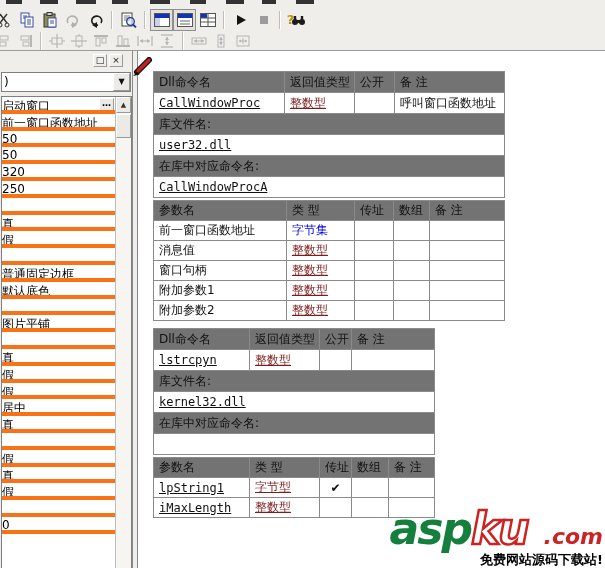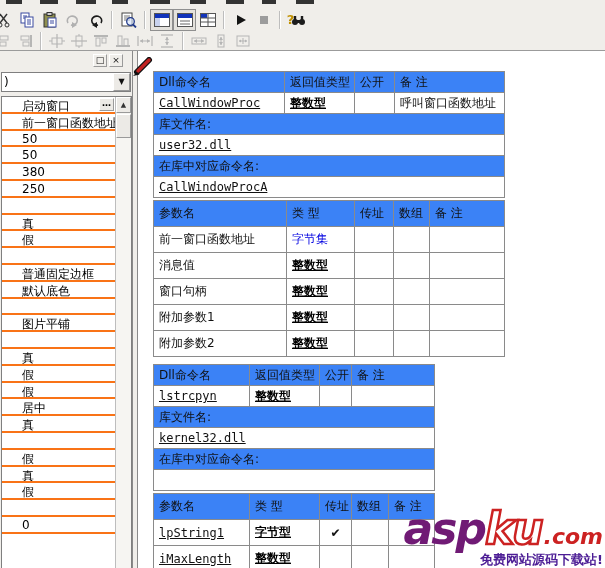--- a/index.html
+++ b/index.html
@@ -22,51 +22,51 @@
   .qmark { color:#c09000; font-weight:bold; font-size:13px; margin-right:-3px; }
 
   
   .sidebar { position:absolute; left:0; top:51px; width:133px; height:517px; background:#f0eeea; border-right:1px solid #8a8a8a; }
   .side-title { position:absolute; left:0; top:2px; width:131px; height:16px; }
   .winbtn { position:absolute; top:1px; width:14px; height:13px; background:#f0eeea; border:1px solid #9a9a9a; border-top-color:#fff; border-left-color:#fff; font-size:9px; line-height:11px; text-align:center; color:#111; }
   .combo { position:absolute; left:1px; top:21px; width:130px; height:20px; background:#fff; border:1px solid #7f7f7f; display:flex; }
   .combo-text { flex:1; padding:2px 2px; overflow:hidden; white-space:nowrap; }
   .combo-btn { width:17px; height:18px; background:#eceae6; border:1px solid #9a9a9a; border-top-color:#fff; border-left-color:#fff; text-align:center; font-size:8px; line-height:16px; color:#111; flex:none; }
   .pgrid { position:absolute; left:1px; top:45px; width:131px; height:472px; background:#fff; border:1px solid #7f7f7f; border-bottom:none; overflow:hidden; }
-  .prow { height:16.8px; border-bottom:2px solid #f97316; padding:1px 2px 0 20px; overflow:hidden; white-space:nowrap; position:relative; width:113px; }
+  .prow { height:16.8px; border-bottom:4px solid #f97316; padding:1px 2px 0 0; overflow:hidden; white-space:nowrap; position:relative; width:113px; }
   .dots-btn { position:absolute; right:1px; top:1px; width:15px; height:13px; background:#eceae6; border:1px solid #9a9a9a; border-top-color:#fff; border-left-color:#fff; font-size:9px; line-height:9px; text-align:center; font-weight:bold; }
   .vscroll { position:absolute; right:0; top:0; width:16px; height:472px; background:#f6f5f2; border-left:1px solid #bdbdbd; }
   .sbtn { width:15px; height:16px; background:#eceae6; border:1px solid #9a9a9a; border-top-color:#fff; border-left-color:#fff; font-size:7px; text-align:center; line-height:14px; color:#333; }
   .sthumb { width:15px; height:24px; background:#eceae6; border:1px solid #9a9a9a; border-top-color:#fff; border-left-color:#fff; margin-top:1px; }
 
   
   .main { position:absolute; left:137px; top:51px; width:468px; height:517px; background:#fff; border-left:1px solid #8a8a8a; padding:20px 0 0 15px; }
   .pencil { position:absolute; left:131px; top:57px; width:22px; height:24px; z-index:5; }
 
   table.cmd { border-collapse:collapse; table-layout:fixed; font-size:12px; }
   table.cmd td { border:1px solid #8a8a8a; height:21px; padding:1px 5px; overflow:hidden; white-space:nowrap; color:#111; }
-  table.cmd.params td { height:26px; }
-  td.hdr { background:#3b82f6; }
+  table.cmd.params td { height:20px; }
+  td.hdr { background:#737373; }
   .mono { font-family:"DejaVu Sans Mono", monospace;text-decoration:underline; }
   .navy { color:#00009a; }
-  .link { color:#000000; text-decoration:underline;font-weight:bold; }
+  .link { color:#7f1d1d; text-decoration:underline; }
   .plainblue { color:#0000e0; }
   .maroon { color:#8b0000; }
   .grn { color:#007700; }
   .chk { color:#8b0000; text-align:center; font-weight:bold; }
   .gap1 { height:2px; }
   .gap2 { height:7px; }
 
   
   .wm { position:absolute; right:2px; bottom:2px; text-align:right; line-height:1; pointer-events:none; }
   .wm-row { display:flex; align-items:baseline; justify-content:flex-end; font-style:italic; font-weight:bold; font-family:"DejaVu Sans", sans-serif; }
-  .wm-asp { font-size:44px; color:#701a75; letter-spacing:-2px; }
+  .wm-asp { font-size:44px; color:#15803d; letter-spacing:-2px; }
   .wm-ku { font-size:44px; color:#ffffff; -webkit-text-stroke:2.5px #cc2222; text-shadow:0 0 1px #cc2222; letter-spacing:-2px; }
-  .wm-com { font-size:22px; color:#cc2222; margin-left:2px; }
-  .wm-tag { font-size:13px; font-weight:bold; color:#4c1d95; text-shadow:-1px -1px 0 #fff,1px -1px 0 #fff,-1px 1px 0 #fff,1px 1px 0 #fff; margin-top:2px; }
+  .wm-com { font-size:22px; color:#cc2222; margin-left:16px; }
+  .wm-tag { font-size:13px; font-weight:bold; color:#000000; text-shadow:-1px -1px 0 #fff,1px -1px 0 #fff,-1px 1px 0 #fff,1px 1px 0 #fff; margin-top:2px; }
 </style>
 </head>
 <body>
 
 <div id="stage">
 
   <div class="menustrip">
     <span class="menufrag" style="left:6px;width:16px"></span>
     <span class="menufrag" style="left:40px;width:18px"></span>
     <span class="menufrag" style="left:76px;width:20px"></span>
@@ -281,21 +281,21 @@
       <span class="combo-btn">▼</span>
     </div>
     <div class="pgrid">
       <div class="prow">
         <span>启动窗口</span>
         <span class="dots-btn">…</span>
       </div>
       <div class="prow">前一窗口函数地址</div>
       <div class="prow">50</div>
       <div class="prow">50</div>
-      <div class="prow">380</div>
+      <div class="prow">320</div>
       <div class="prow">250</div>
       <div class="prow"></div>
       <div class="prow">真</div>
       <div class="prow">假</div>
       <div class="prow"></div>
       <div class="prow">普通固定边框</div>
       <div class="prow">默认底色</div>
       <div class="prow"></div>
       <div class="prow">图片平铺</div>
       <div class="prow"></div>

